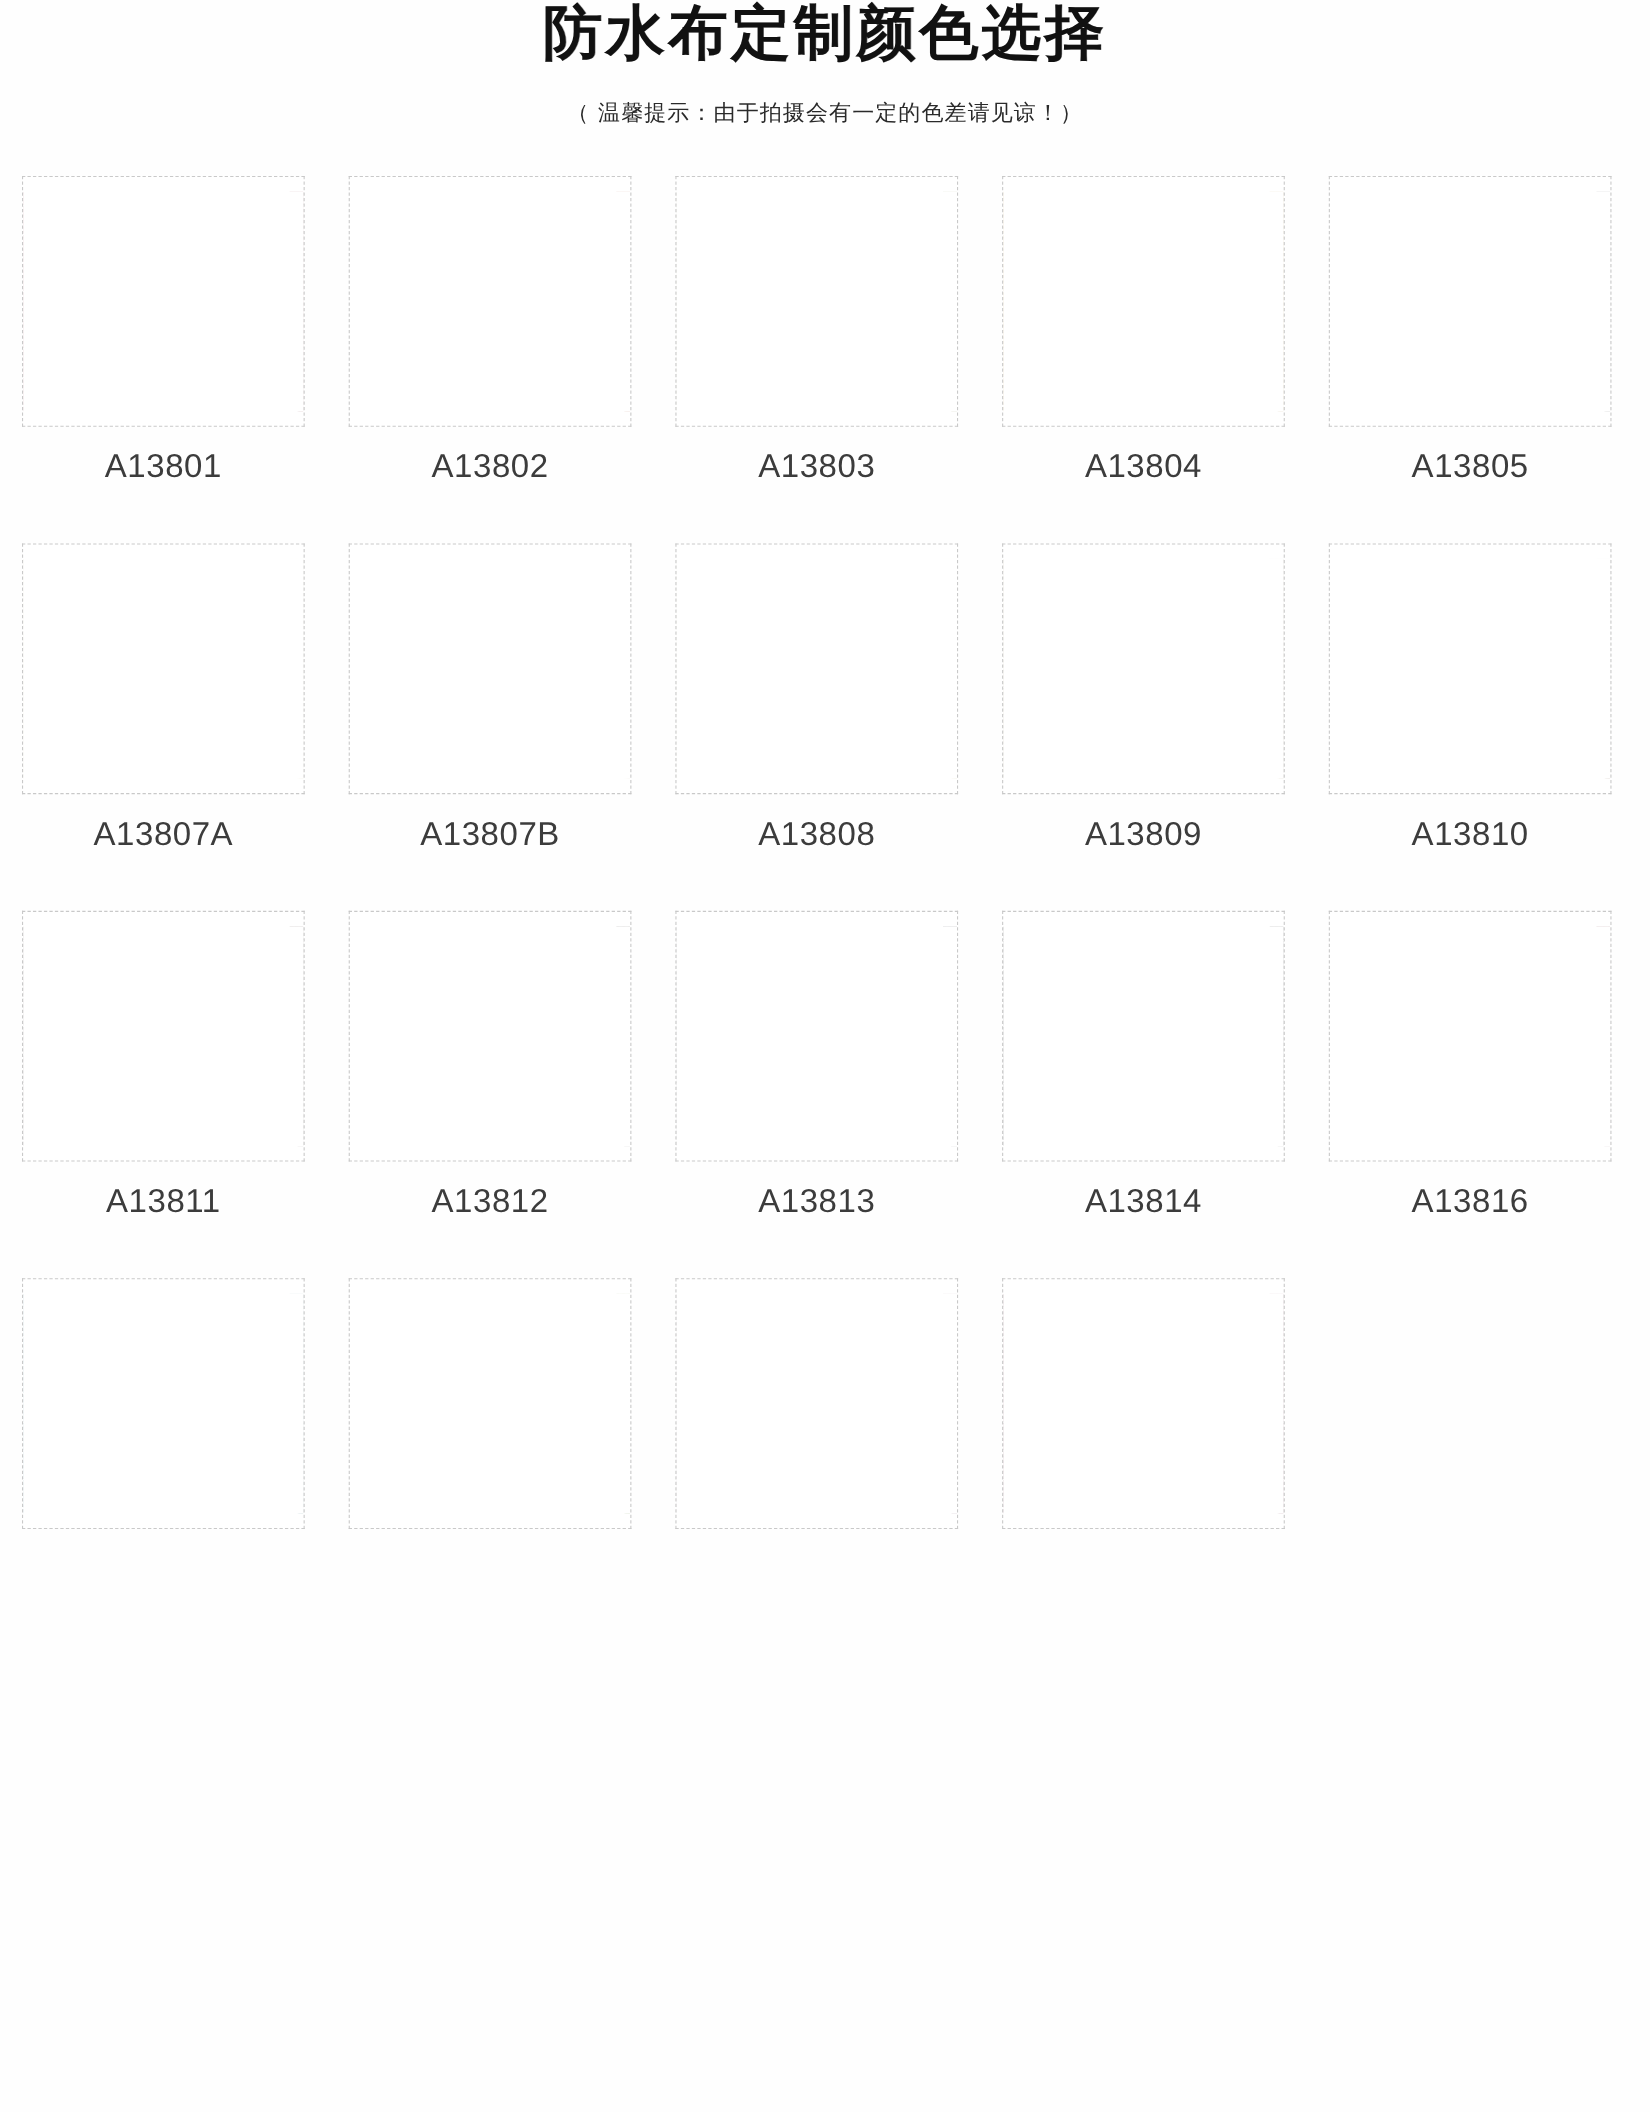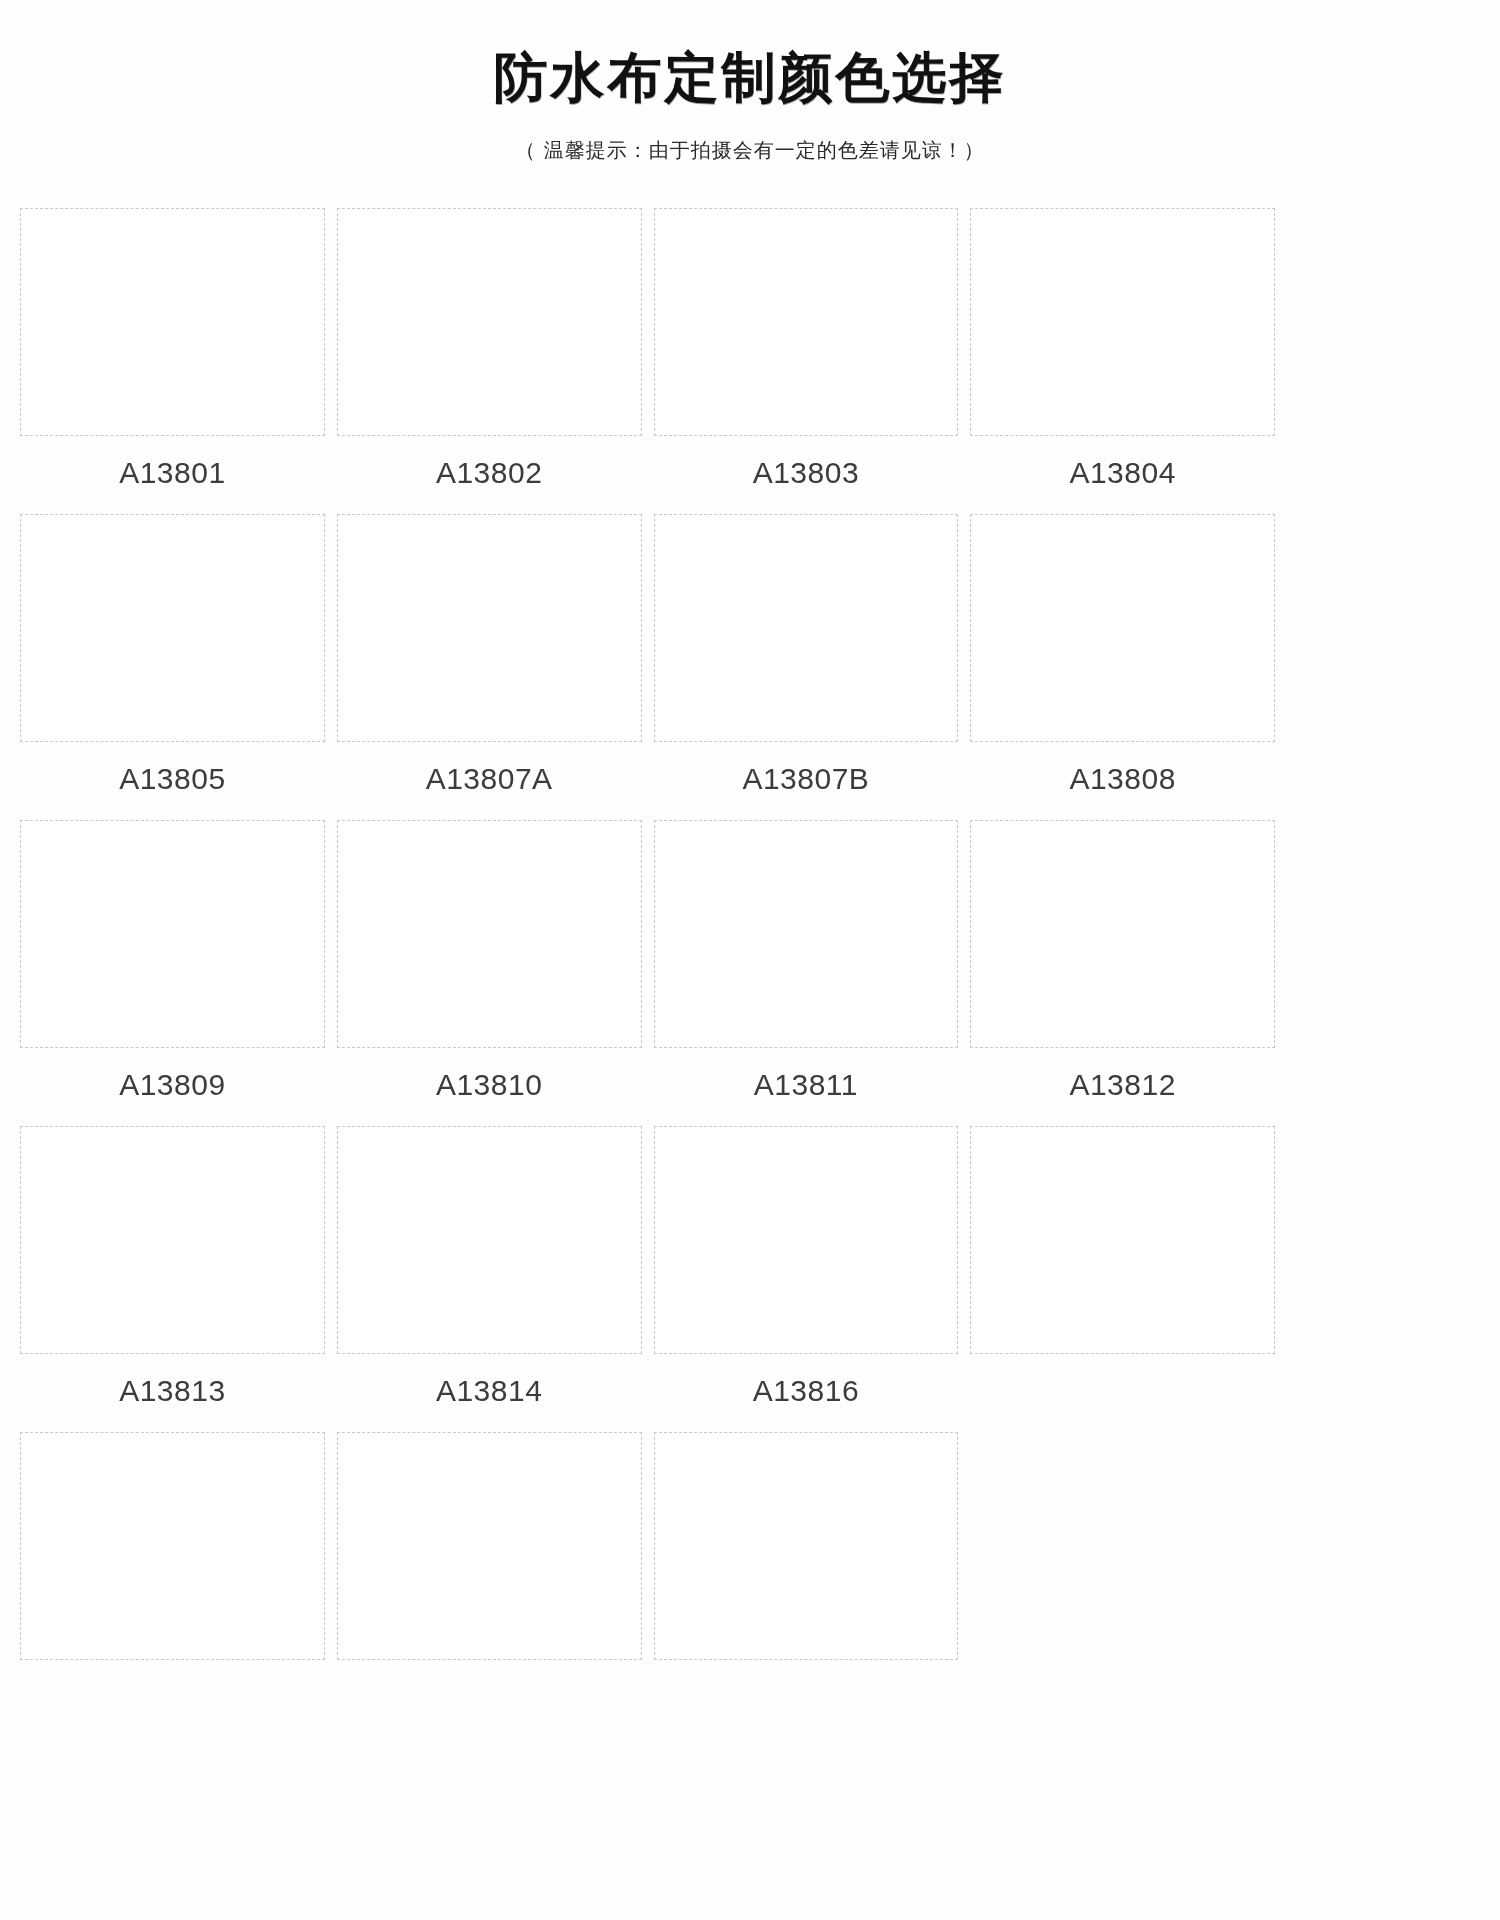--- a/index.html
+++ b/index.html
@@ -22,21 +22,20 @@
     width: 1500px;
     height: 1920px;
     background: #fefefe;
     padding: 0;
   }
 
   
   .header {
     width: 100%;
     text-align: center;
-    padding-top: 48px;
   }
 
   .page-title {
     font-family: "DejaVu Sans", "Liberation Sans", sans-serif;
     font-size: 54px;
     font-weight: 700;
     letter-spacing: 3px;
     color: #111111;
     line-height: 1.12;
     text-shadow: 0.5px 0.5px 0 rgba(0,0,0,0.35);
@@ -50,24 +49,25 @@
     letter-spacing: 1px;
     color: #2a2a2a;
     line-height: 1.2;
   }
 
   
   .swatch-grid {
     margin-top: 46px;
     width: 1295px;
     display: grid;
-    grid-template-columns: repeat(4, 1fr);
+    grid-template-columns: repeat(5, 1fr);
     row-gap: 0px;
     column-gap: 0px;
     padding: 0 14px;
+    gap: 28px;
   }
 
   .swatch-cell {
     display: flex;
     flex-direction: column;
     align-items: center;
     padding: 0 6px;
   }
 
   .swatch-frame {

